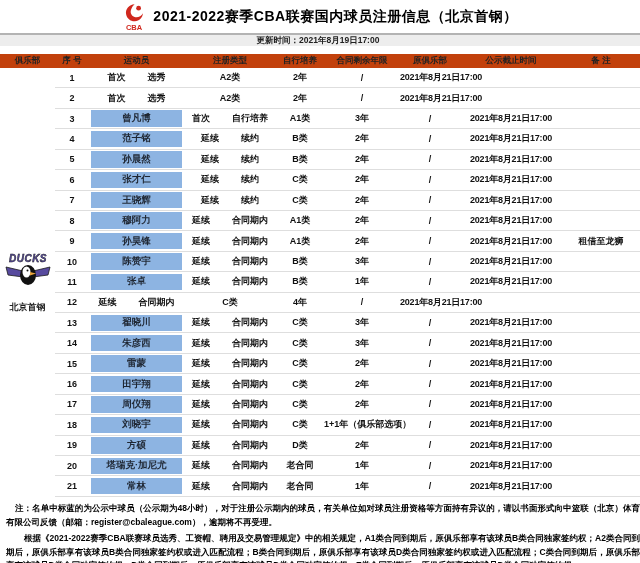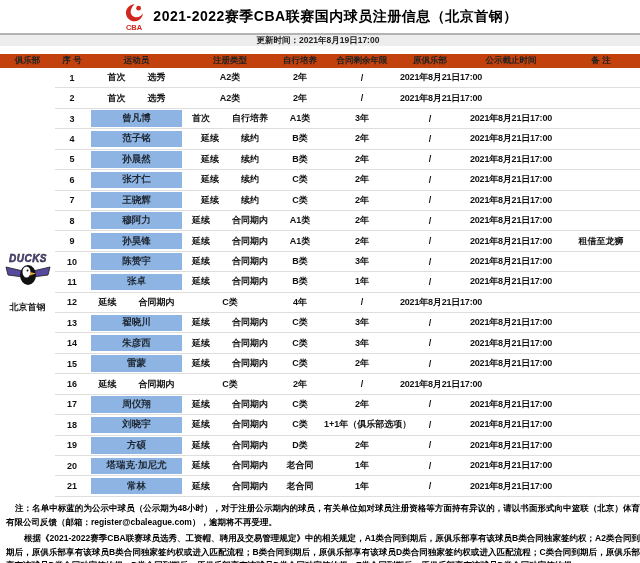--- a/index.html
+++ b/index.html
@@ -295,20 +295,23 @@
             <span>合同期内</span>
           </div>
           <div class="cell ">C类</div>
           <div class="cell ">2年</div>
           <div class="cell ">/</div>
           <div class="cell deadline">2021年8月21日17:00</div>
           <div class="cell "></div>
         </div>
         <div class="trow">
           <div class="cell ">16</div>
+          <div class="name-wrap">
+            <div class="name-cell">田宇翔</div>
+          </div>
           <div class="cell reg">
             <span>延续</span>
             <span>合同期内</span>
           </div>
           <div class="cell ">C类</div>
           <div class="cell ">2年</div>
           <div class="cell ">/</div>
           <div class="cell deadline">2021年8月21日17:00</div>
           <div class="cell "></div>
         </div>

